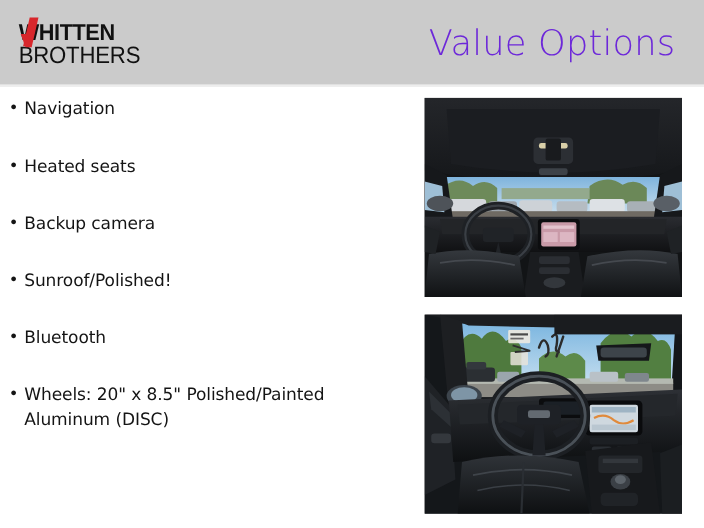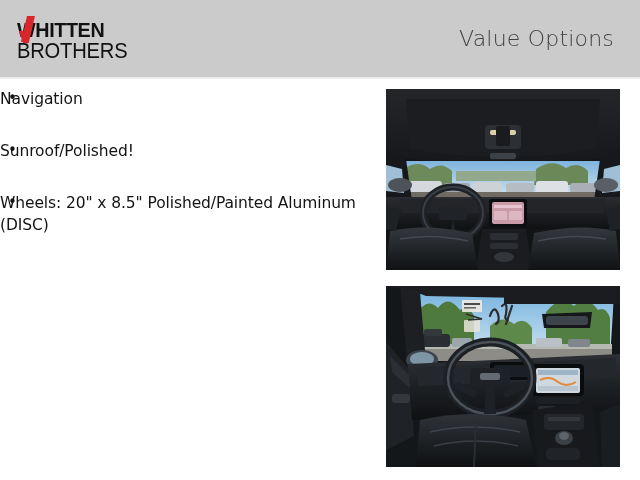--- a/index.html
+++ b/index.html
@@ -96,40 +96,41 @@
     white-space: nowrap;
   }
 
   
   .title {
     position: absolute;
     right: 26px;
     top: 22px;
     font-family: "DejaVu Sans", sans-serif;
     font-weight: 300;
-    font-size: 22px;
+    font-size: 32px;
     line-height: 34px;
-    color: #404040;
+    color: #6d28d9;
     letter-spacing: 0.2px;
     white-space: nowrap;
   }
 
   
   .bullets {
     position: absolute;
     left: 0px;
     top: 88px;
     width: 372px;
     padding: 0;
     margin: 0;
     list-style: none;
   }
   .bullet-item {
     position: relative;
     display: block;
+    padding-left: 22px;
     margin: 0 0 30px 0;
     font-family: "DejaVu Sans", sans-serif;
     font-size: 15.5px;
     line-height: 22px;
     color: #141414;
     letter-spacing: -0.1px;
   }
   .bullet-item:last-child {
     margin-bottom: 0;
   }
@@ -185,21 +186,30 @@
     <span class="logo-sub">BROTHERS</span>
   </div>
 
   <div class="title">Value Options</div>
 
   <ul class="bullets">
     <li class="bullet-item">
       <span class="bullet-text">Navigation</span>
     </li>
     <li class="bullet-item">
+      <span class="bullet-text">Heated seats</span>
+    </li>
+    <li class="bullet-item">
+      <span class="bullet-text">Backup camera</span>
+    </li>
+    <li class="bullet-item">
       <span class="bullet-text">Sunroof/Polished!</span>
+    </li>
+    <li class="bullet-item">
+      <span class="bullet-text">Bluetooth</span>
     </li>
     <li class="bullet-item">
       <span class="bullet-text">Wheels: 20" x 8.5" Polished/Painted Aluminum (DISC)</span>
     </li>
   </ul>
 
   <div class="photo photo-1">
     <svg viewBox="0 0 234 181" preserveAspectRatio="none">
       <defs>
         <linearGradient id="p1sky" x1="0" y1="0" x2="0" y2="1">

